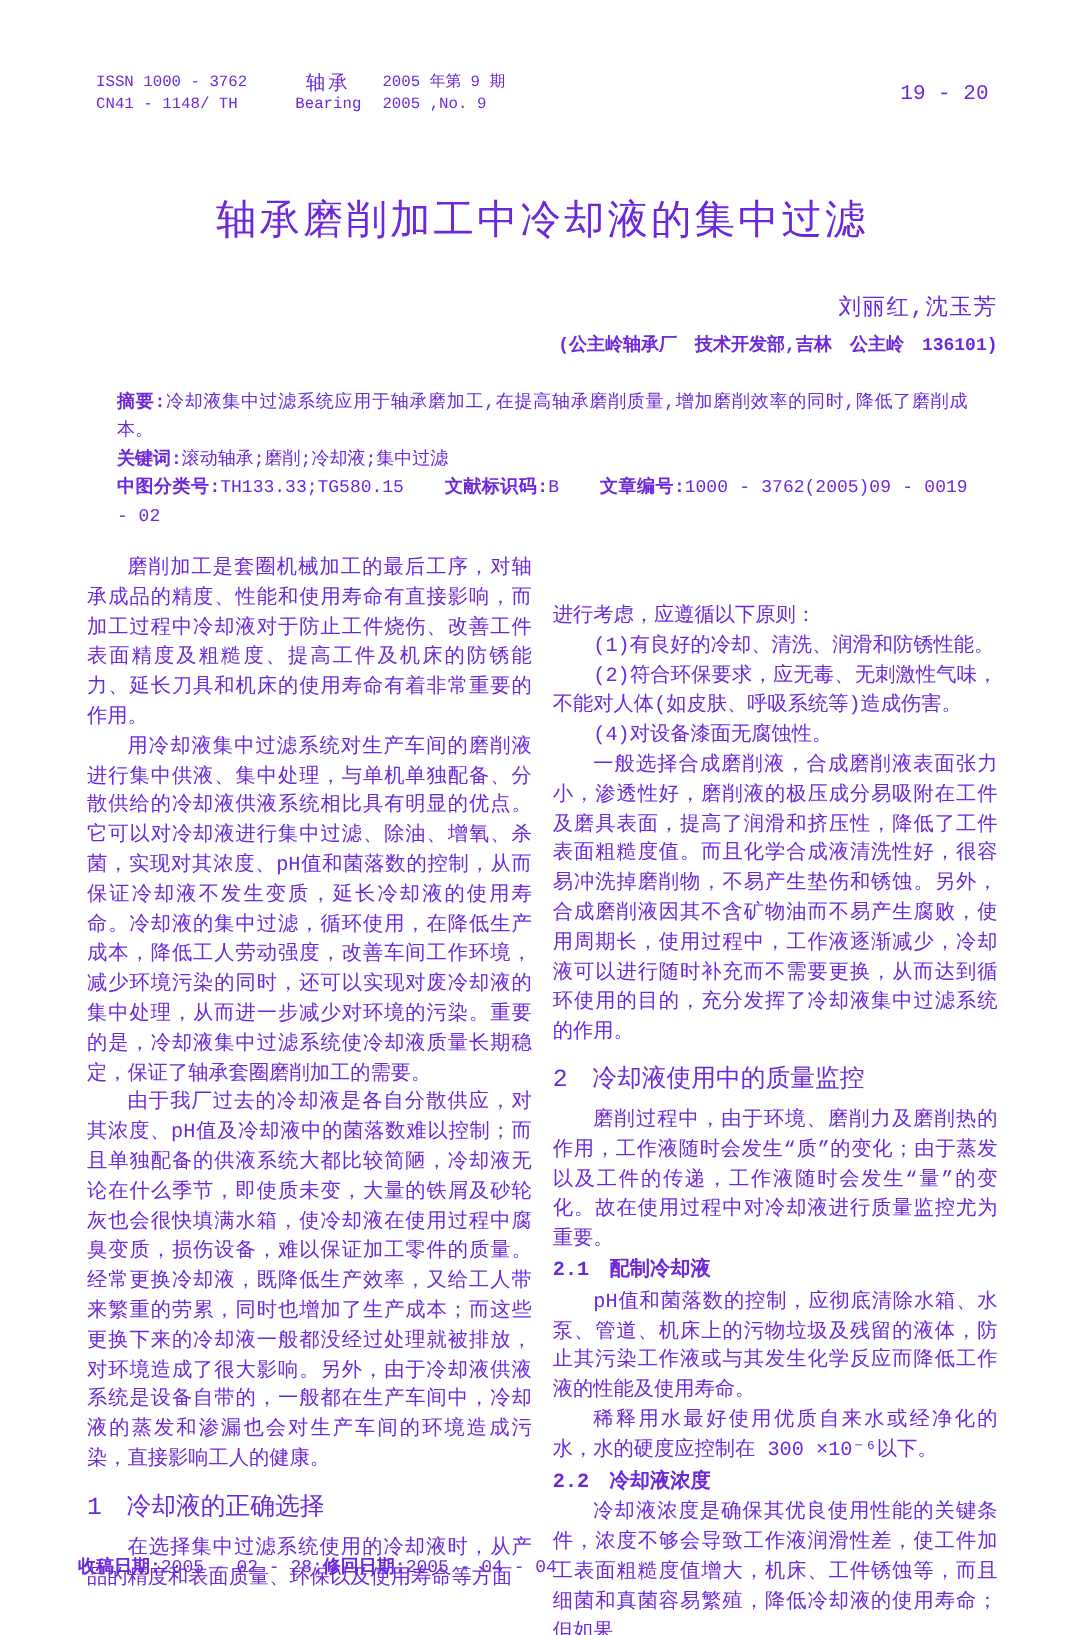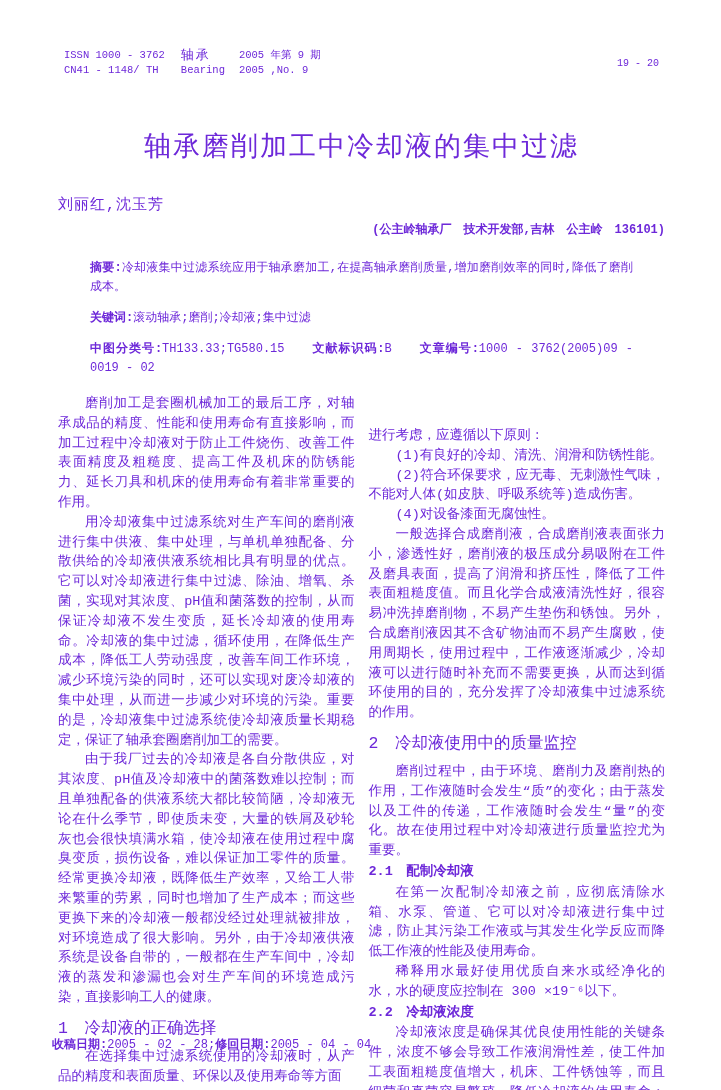--- a/index.html
+++ b/index.html
@@ -10,33 +10,33 @@
     background:#ffffff;
     color:#6d28d9;
     font-family:Liberation Mono, monospace;
     box-sizing:border-box;
     padding:48px 56px 0 58px;
     overflow:hidden;
   }
   
   .page-header { display:flex; align-items:center; font-size:10.5px; line-height:15px; }
   .issn-block { margin-left:6px; }
-  .journal-block { margin-left:16px; }
+  .journal-block { margin-left:32px; text-align:center; }
   .journal-cn { font-size:13px; letter-spacing:2px; }
   .journal-en { font-size:10.5px; }
   .issue-block { margin-left:14px; }
-  .pages { margin-left:auto; margin-right:6px; font-size:10px; }
+  .pages { margin-left:auto; margin-right:6px; font-size:14px; }
   
   .title { text-align:center; font-size:27px; font-weight:normal; letter-spacing:2px; margin:50px 0 0 0; }
-  .authors { text-align:left; font-size:15px; margin-top:31px; letter-spacing:1px; }
+  .authors { text-align:right; font-size:15px; margin-top:31px; letter-spacing:1px; }
   .affiliation { text-align:right; font-size:12px; font-weight:bold; margin-top:7px; }
   
   .meta { margin:21px 20px 0 20px; font-size:12px; line-height:19px; text-align:justify; }
   .meta .b { font-weight:bold; }
-  .meta-line { margin:12px; }
+  .meta-line { margin:0; }
   .gap { display:inline-block; width:27px; }
   
   .columns { display:flex; gap:14px; margin-top:16px; }
   .col { flex:1; min-width:0; font-size:13.5px; line-height:19.8px; text-align:justify; }
   .blk-para { text-indent:2em; }
   .blk-cont { text-indent:0;margin-top:32px; }
   .blk-h1 { font-size:16.5px; line-height:22px; margin:10px 0 7px 0; text-indent:0; }
   .blk-h2 { font-weight:bold; margin:1px 0; text-indent:0; }
   
   .footer { position:absolute; left:52px; top:1036px; font-size:12px; }
@@ -84,22 +84,22 @@
       </div>
     <div class="col" id="col-right">
         <div class="blk-cont">进行考虑，应遵循以下原则：</div>
         <div class="blk-para">(1)有良好的冷却、清洗、润滑和防锈性能。</div>
         <div class="blk-para">(2)符合环保要求，应无毒、无刺激性气味，不能对人体(如皮肤、呼吸系统等)造成伤害。</div>
         <div class="blk-para">(4)对设备漆面无腐蚀性。</div>
         <div class="blk-para">一般选择合成磨削液，合成磨削液表面张力小，渗透性好，磨削液的极压成分易吸附在工件及磨具表面，提高了润滑和挤压性，降低了工件表面粗糙度值。而且化学合成液清洗性好，很容易冲洗掉磨削物，不易产生垫伤和锈蚀。另外，合成磨削液因其不含矿物油而不易产生腐败，使用周期长，使用过程中，工作液逐渐减少，冷却液可以进行随时补充而不需要更换，从而达到循环使用的目的，充分发挥了冷却液集中过滤系统的作用。</div>
         <div class="blk-h1">2　冷却液使用中的质量监控</div>
         <div class="blk-para">磨削过程中，由于环境、磨削力及磨削热的作用，工作液随时会发生“质”的变化；由于蒸发以及工件的传递，工作液随时会发生“量”的变化。故在使用过程中对冷却液进行质量监控尤为重要。</div>
         <div class="blk-h2">2.1　配制冷却液</div>
-        <div class="blk-para">在第一次配制冷却液之前，应彻底清除水箱、水泵、管道、它可以对冷却液进行集中过滤，防止其污染工作液或与其发生化学反应而降低工作液的性能及使用寿命。</div>
-        <div class="blk-para">稀释用水最好使用优质自来水或经净化的水，水的硬度应控制在 300 ×19⁻⁶以下。</div>
+        <div class="blk-para">pH值和菌落数的控制，应彻底清除水箱、水泵、管道、机床上的污物垃圾及残留的液体，防止其污染工作液或与其发生化学反应而降低工作液的性能及使用寿命。</div>
+        <div class="blk-para">稀释用水最好使用优质自来水或经净化的水，水的硬度应控制在 300 ×10⁻⁶以下。</div>
         <div class="blk-h2">2.2　冷却液浓度</div>
         <div class="blk-para">冷却液浓度是确保其优良使用性能的关键条件，浓度不够会导致工作液润滑性差，使工件加工表面粗糙度值增大，机床、工件锈蚀等，而且细菌和真菌容易繁殖，降低冷却液的使用寿命；但如果</div>
       </div>
   </div>
 
   <div class="footer">
     <span class="b">收稿日期:</span><span>2005 - 02 - 28;</span><span class="b">修回日期:</span><span>2005 - 04 - 04</span>
   </div>
 
 </div>

